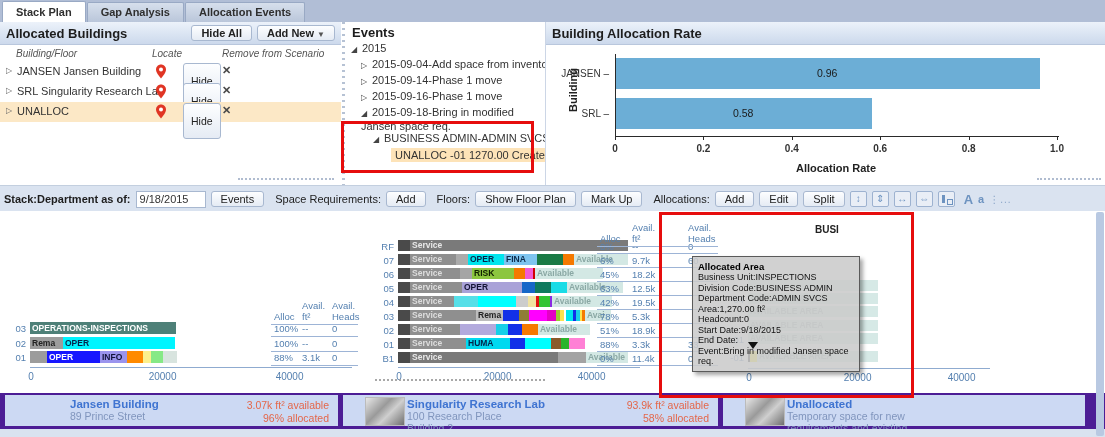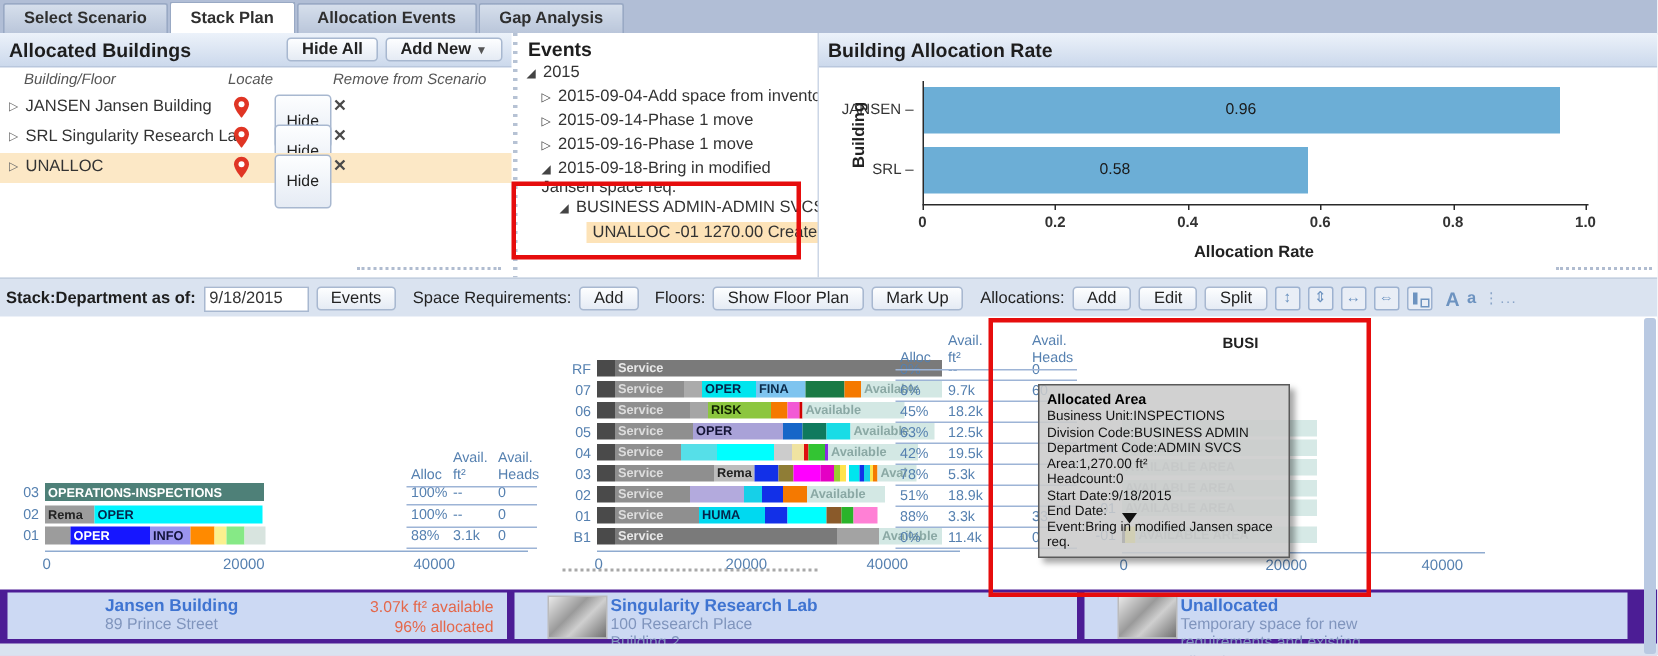--- a/index.html
+++ b/index.html
@@ -84,24 +84,23 @@
           background:linear-gradient(135deg,#e8e8e8 0%,#9a9a9a 40%,#cfcfcf 60%,#6f6f6f 100%);
           border:1px solid #bbb;}
   #bstrip{position:absolute;left:0;bottom:0;right:0;height:8px;background:#d9e3f0;}
   #vscroll{position:absolute;right:1px;top:212px;width:8px;height:224px;background:#b9c9e2;border-radius:2px;}
 </style>
 </head>
 <body>
 
 <div id="app">
   <div id="tabbar">
-      <div class="tab">Select Scenario</div>
       <div class="tab active">Stack Plan</div>
+      <div class="tab">Gap Analysis</div>
       <div class="tab">Allocation Events</div>
-      <div class="tab">Gap Analysis</div>
     </div>
 
   <div id="top">
     <div id="panel-bld">
       <div class="phdr">
         <span>Allocated Buildings</span>
         <span class="btn" style="margin-left:auto;">Hide All</span>
         <span class="btn" style="margin-left:5px;"><span>Add New</span> <span style="font-size:8px;color:#555;">▼</span></span>
       </div>
       <div class="colhdr" style="left:16px;top:26px;">Building/Floor</div>
@@ -456,20 +455,24 @@
             <div>96% allocated</div>
           </div>
         </div>
         <div class="fcard" style="left:343px;width:375px;">
           <div class="fthumb"></div>
           <div style="position:absolute;left:64px;top:3px;right:130px;">
             <div class="ftitle">Singularity Research Lab</div>
             <div class="fline">100 Research Place</div>
             <div class="fline">Building 2</div>
           </div>
+          <div class="fstats">
+            <div>93.9k ft² available</div>
+            <div>58% allocated</div>
+          </div>
         </div>
         <div class="fcard" style="left:723px;width:362px;">
           <div class="fthumb"></div>
           <div style="position:absolute;left:64px;top:3px;right:130px;">
             <div class="ftitle">Unallocated</div>
             <div class="fline">Temporary space for new requirements and existing allocations</div>
           </div>
         </div>
       </div>
     <div id="bstrip"></div>

